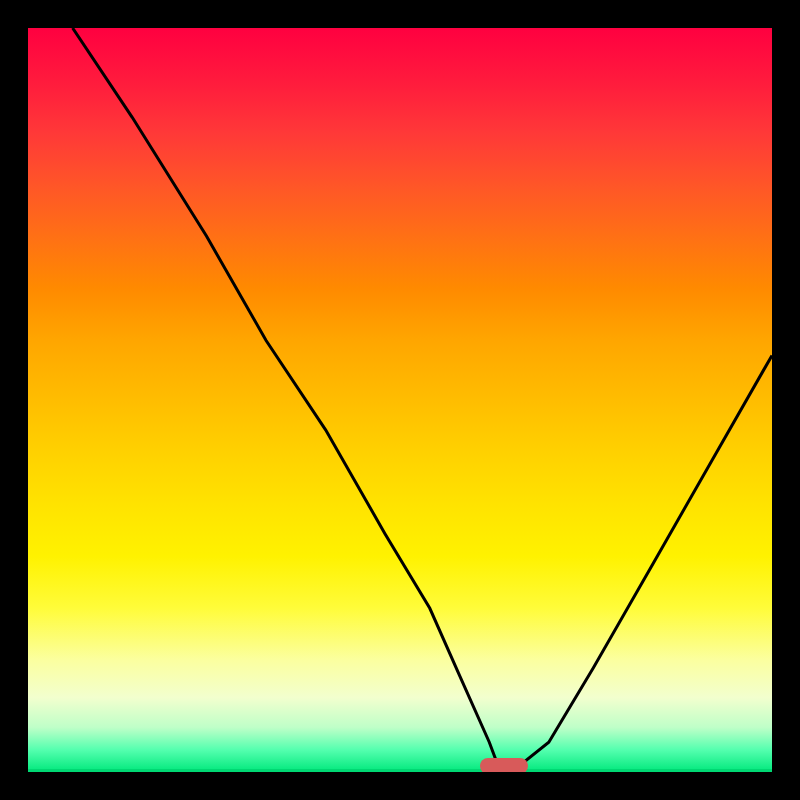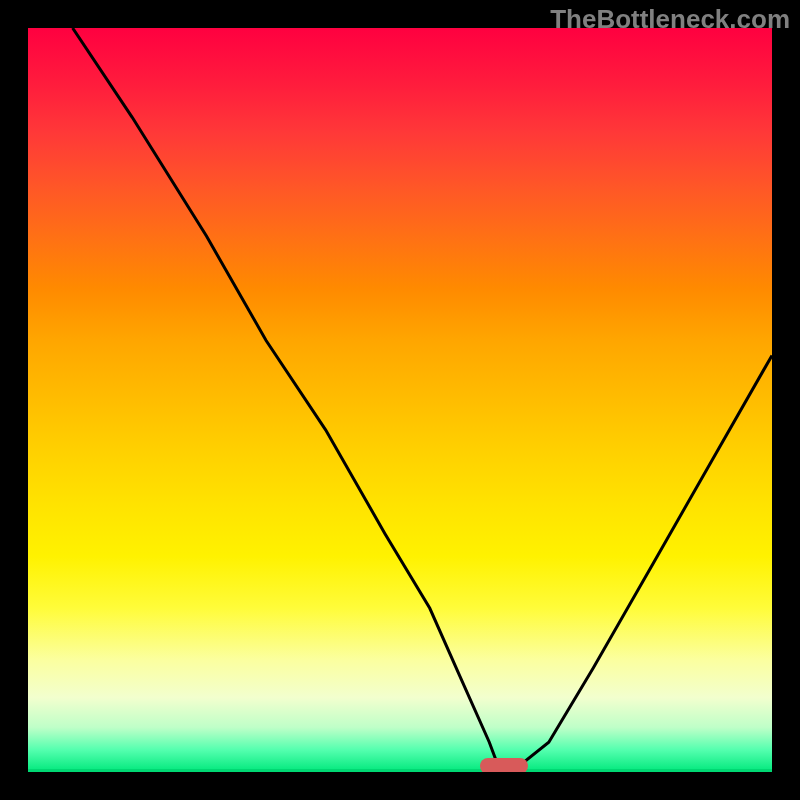--- a/index.html
+++ b/index.html
@@ -25,21 +25,20 @@
   #55ffaf 97%,
   #00e87c 100%)}
 .curve{position:absolute;inset:0}
 .floor{position:absolute;left:0;right:0;bottom:0;height:3px;background:#00d873}
 .marker{position:absolute;width:48px;height:16px;border-radius:8px;background:#d85a5a}
 </style>
 </head>
 <body>
 
 <div class="wrap">
-  <div class="watermark">TheBottleneck.com</div>
   <div class="plot">
     <div class="gradient"></div>
     <svg class="curve" viewBox="0 0 744 744" preserveAspectRatio="none">
       <path id="curve-path" fill="none" stroke="#000" stroke-width="3" d="M 44.6 0.0 L 104.2 89.3 L 178.6 208.3 L 238.1 312.5 L 297.6 401.8 L 357.1 505.9 L 401.8 580.3 L 431.5 647.3 L 461.3 714.2 L 472.4 744.0 L 483.6 744.0 L 520.8 714.2 L 565.4 639.8 L 625.0 535.7 L 684.5 431.5 L 744.0 327.4"></path>
     </svg>
     <div class="floor"></div>
     <div class="marker" id="marker" style="left: 452.16px; bottom: -2px;"></div>
   </div>
 </div>
 

